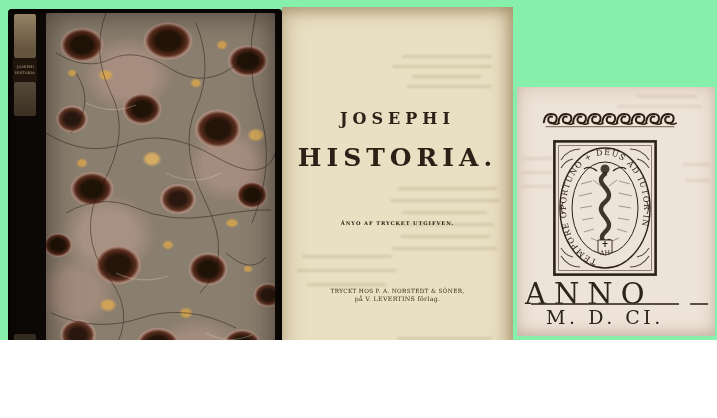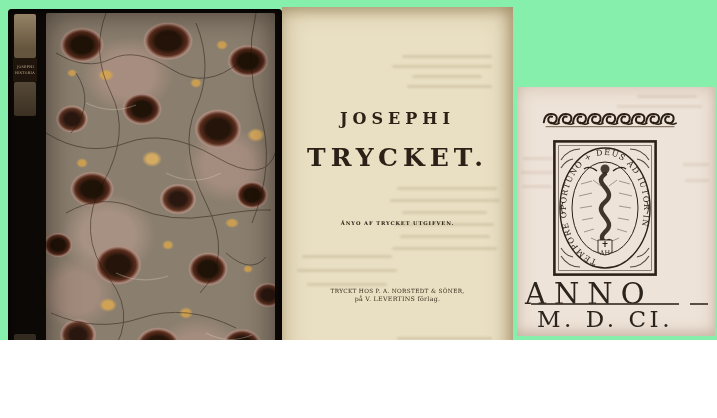--- a/index.html
+++ b/index.html
@@ -84,21 +84,21 @@
   .colophon-page{left:517px;top:87px;width:198px;height:249px;background:#eee3d8;
     box-shadow:inset 0 0 18px rgba(140,105,80,.28), inset 0 -5px 8px rgba(140,105,80,.18);}
   .col-wrap{position:absolute;left:0;top:0;width:176px;height:100%;}
   .headpiece{position:absolute;left:25px;top:23px;width:137px;height:19px;}
   .device{position:absolute;left:36px;top:53px;width:104px;height:136px;}
   .anno{position:absolute;left:0;top:193px;width:100%;
         font-size:29px;letter-spacing:8px;text-indent:8px;color:#2b241c;line-height:1;}
   .rule-a{position:absolute;left:14px;top:216px;width:148px;height:2px;background:#40342a;opacity:.85;}
   .rule-b{position:absolute;left:173px;top:216px;width:18px;height:2px;background:#40342a;opacity:.85;}
   .year{position:absolute;left:0;top:219px;width:100%;text-align:center;
-        font-size:23px;letter-spacing:3.5px;color:#2b241c;line-height:1.2;}
+        font-size:19px;letter-spacing:3.5px;color:#2b241c;line-height:1.2;}
 </style>
 </head>
 <body>
 
 <div class="canvas">
 
   <div class="abs cover-photo">
     <div class="spine">
       <div class="spine-patch p-top"></div>
       <div class="spine-label">
@@ -145,21 +145,21 @@
     <div class="ghost" style="left:118px;top:228px;width:90px"></div>
     <div class="ghost" style="left:110px;top:240px;width:105px"></div>
     <div class="ghost" style="left:20px;top:248px;width:90px"></div>
     <div class="ghost" style="left:15px;top:262px;width:100px"></div>
     <div class="ghost" style="left:25px;top:276px;width:80px"></div>
     <div class="ghost" style="left:115px;top:330px;width:95px"></div>
     <div class="ghost" style="left:108px;top:344px;width:100px"></div>
     <div class="ghost" style="left:120px;top:358px;width:75px"></div>
 
     <div class="t-line t-josephi">JOSEPHI</div>
-    <div class="t-line t-historia">TRYCKET.</div>
+    <div class="t-line t-historia">HISTORIA.</div>
     <div class="t-line t-note">ÅNYO AF TRYCKET UTGIFVEN.</div>
     <div class="imprint">
       <div class="imp2">TRYCKT HOS P. A. NORSTEDT &amp; SÖNER,</div>
       <div class="imp3">på V. LEVERTINS förlag.</div>
     </div>
   </div>
 
   <div class="abs colophon-page">
     <div class="ghost c" style="left:120px;top:8px;width:60px"></div>
     <div class="ghost c" style="left:100px;top:18px;width:85px"></div>

